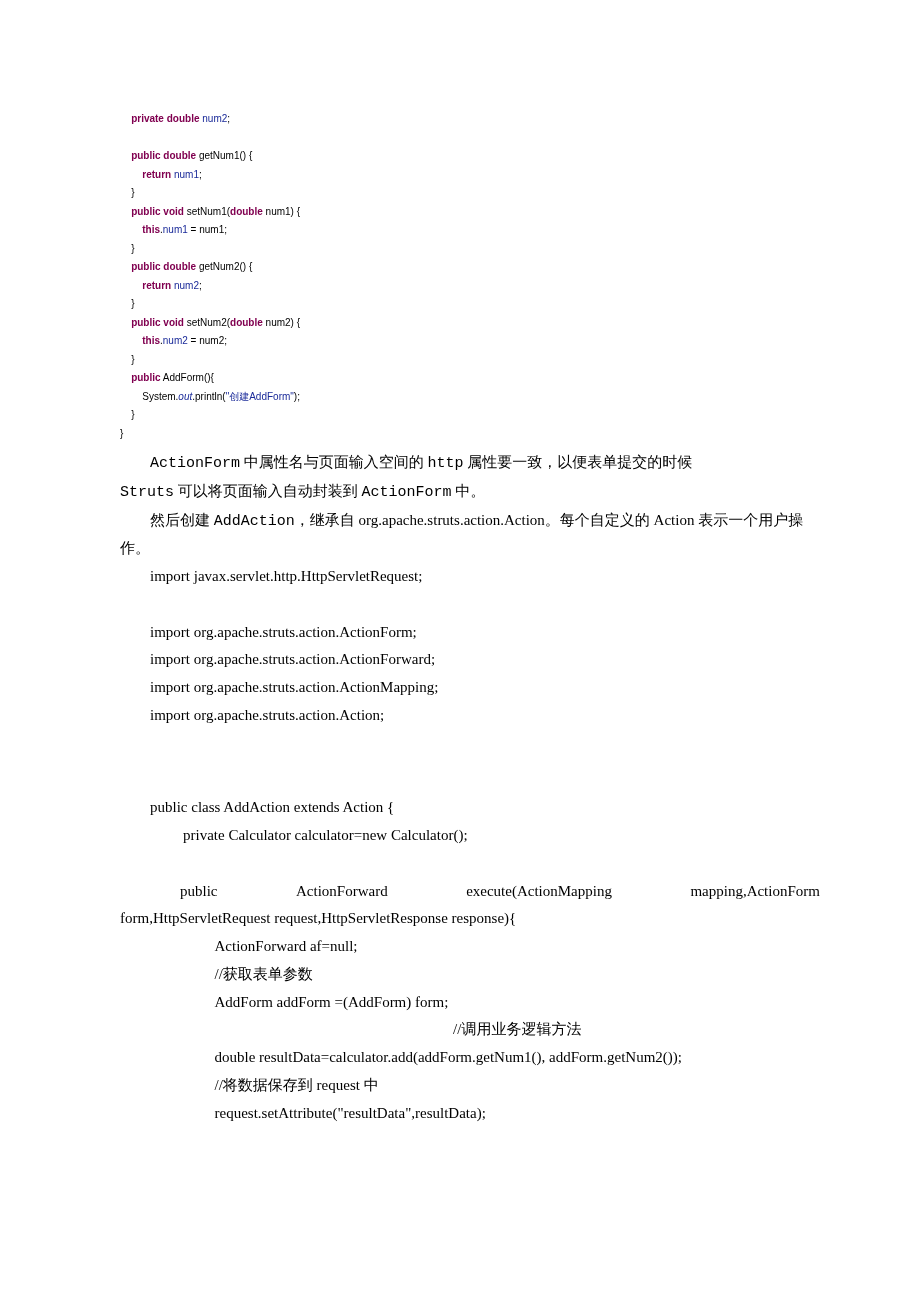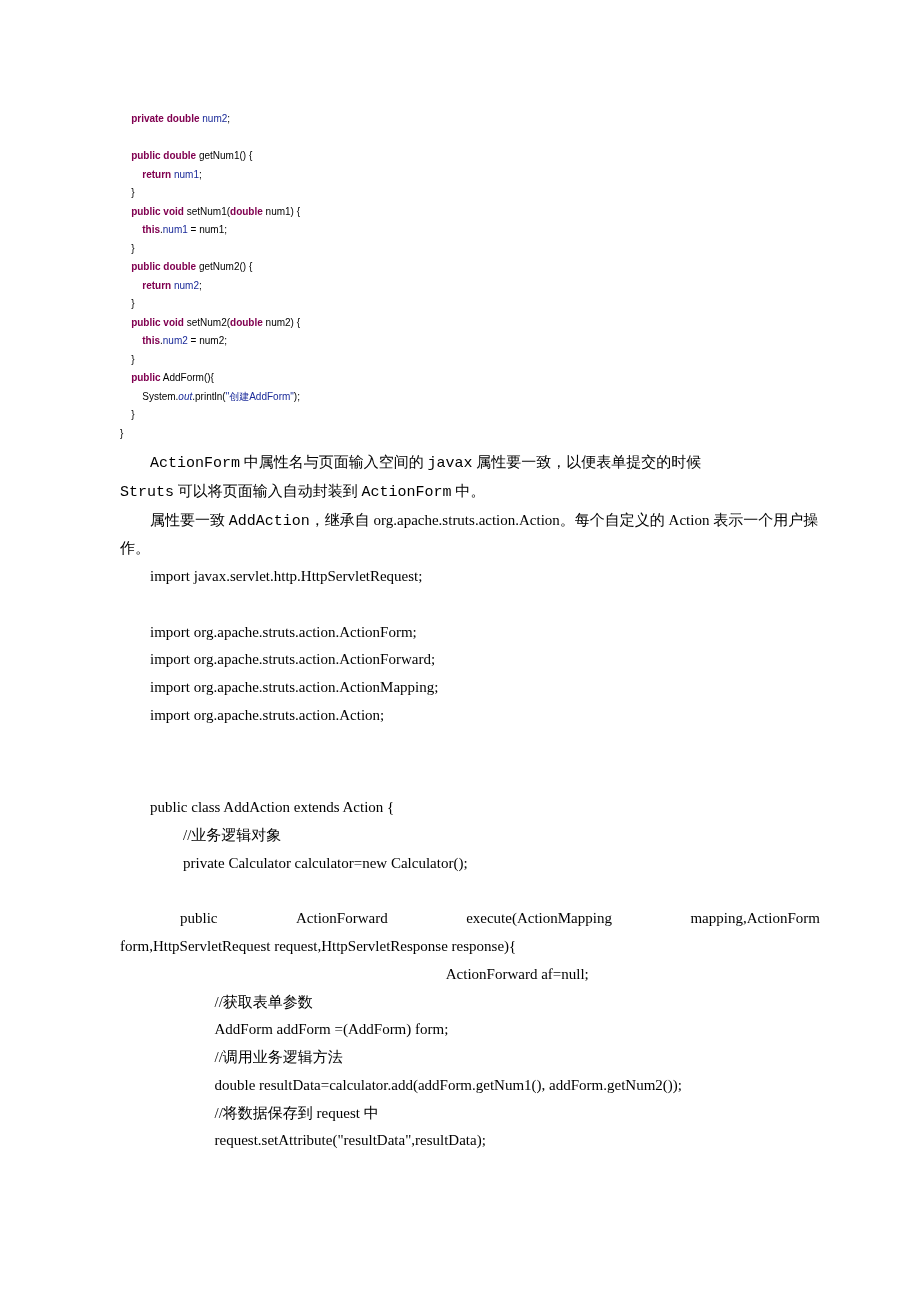--- a/index.html
+++ b/index.html
@@ -52,49 +52,48 @@
     <span>}</span>
     <span class="kw">public</span> <span class="kw">void</span><span> setNum2(</span><span class="kw">double</span><span> num2) {</span>
         <span class="kw">this</span><span>.</span><span class="var">num2</span><span> = num2;</span>
     <span>}</span>
     <span class="kw">public</span><span> AddForm(){</span>
         <span>System.</span><span class="static-field">out</span><span>.println(</span><span class="str">"创建AddForm"</span><span>);</span>
     <span>}</span>
 <span>}</span></div>
 
   <div class="prose">
-    <span style="margin-left:2em;" class="mono">ActionForm</span><span> 中属性名与页面输入空间的 </span><span class="mono">javax</span><span> 属性要一致，以便表单提交的时候</span><br>
+    <span style="margin-left:2em;" class="mono">ActionForm</span><span> 中属性名与页面输入空间的 </span><span class="mono">http</span><span> 属性要一致，以便表单提交的时候</span><br>
     <span class="mono">Struts</span><span> 可以将页面输入自动封装到 </span><span class="mono">ActionForm</span><span> 中。</span>
   </div>
 
   <div class="prose">
-    <span style="margin-left:2em;">属性要一致 </span><span class="mono">AddAction</span><span>，继承自 org.apache.struts.action.Action。每个自定义的 Action 表示一个用户操作。</span>
+    <span style="margin-left:2em;">然后创建 </span><span class="mono">AddAction</span><span>，继承自 org.apache.struts.action.Action。每个自定义的 Action 表示一个用户操作。</span>
   </div>
 
   <div class="prose" style="padding-left:2em;">import javax.servlet.http.HttpServletRequest;</div>
   <div class="prose" style="height:1.85em;"></div>
   <div class="prose" style="padding-left:2em;">import org.apache.struts.action.ActionForm;</div>
   <div class="prose" style="padding-left:2em;">import org.apache.struts.action.ActionForward;</div>
   <div class="prose" style="padding-left:2em;">import org.apache.struts.action.ActionMapping;</div>
   <div class="prose" style="padding-left:2em;">import org.apache.struts.action.Action;</div>
   <div class="prose" style="height:1.85em;"></div>
   <div class="prose" style="padding-left:2em;margin-top:37px;">public class AddAction extends Action {</div>
-  <div class="prose" style="padding-left:4.2em;">//业务逻辑对象</div>
   <div class="prose" style="padding-left:4.2em;">private Calculator calculator=new Calculator();</div>
   <div class="prose" style="height:1.85em;"></div>
 
   <div class="prose" style="display:flex; justify-content:space-between; padding-left:4em;">
     <span>public</span>
     <span>ActionForward</span>
     <span>execute(ActionMapping</span>
     <span>mapping,ActionForm</span>
   </div>
   <div class="prose">form,HttpServletRequest request,HttpServletResponse response){</div>
 
-  <div class="prose" style="padding-left:6.3em;text-align:center;">ActionForward af=null;</div>
+  <div class="prose" style="padding-left:6.3em;">ActionForward af=null;</div>
   <div class="prose" style="padding-left:6.3em;">//获取表单参数</div>
   <div class="prose" style="padding-left:6.3em;">AddForm addForm =(AddForm) form;</div>
-  <div class="prose" style="padding-left:6.3em;">//调用业务逻辑方法</div>
+  <div class="prose" style="padding-left:6.3em;text-align:center;">//调用业务逻辑方法</div>
   <div class="prose" style="padding-left:6.3em;">double resultData=calculator.add(addForm.getNum1(), addForm.getNum2());</div>
   <div class="prose" style="padding-left:6.3em;">//将数据保存到 request 中</div>
   <div class="prose" style="padding-left:6.3em;">request.setAttribute("resultData",resultData);</div>
 
 </div>
 
 </body></html>

